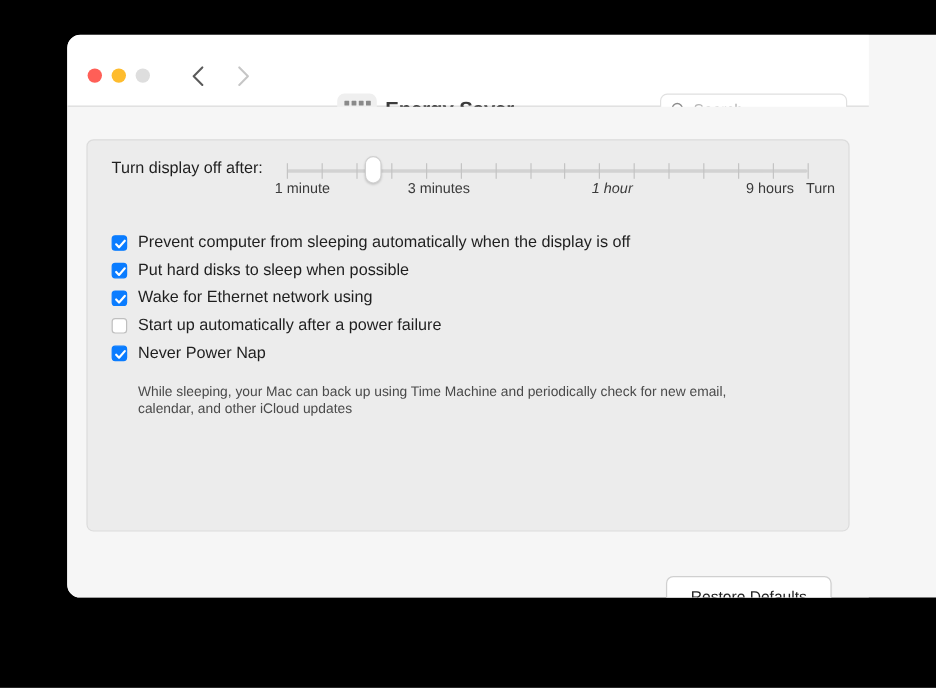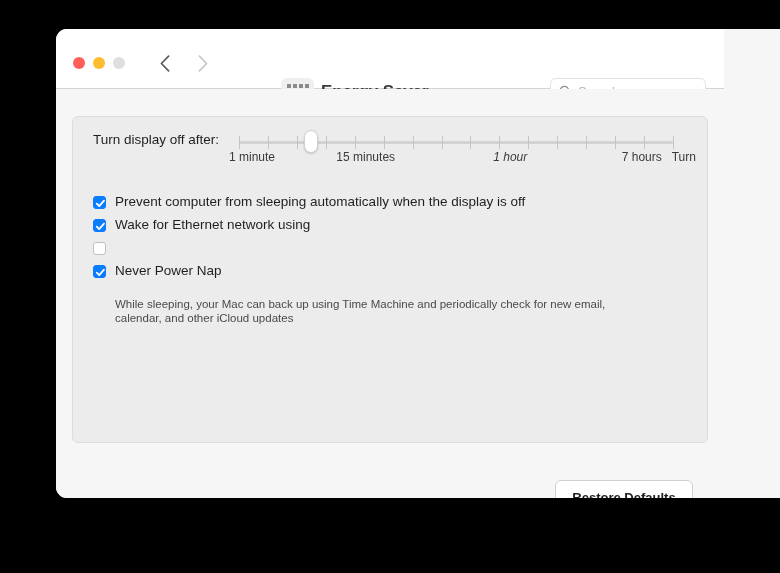--- a/index.html
+++ b/index.html
@@ -283,21 +283,20 @@
   .btn {
     background: #ffffff;
     border: 1px solid #d0d0d0;
     border-radius: 6px;
     font-family: "Liberation Sans", sans-serif;
     font-size: 13px;
     color: #1f1f1f;
     box-shadow: 0 1px 1px rgba(0,0,0,0.06);
     cursor: default;
     padding: 9px;
-    font-weight: bold;
   }
   .restore-btn {
     position: absolute;
     left: 482px;
     top: 363px;
     width: 138px;
     height: 24px;
   }
 </style>
 </head>
@@ -381,45 +380,54 @@
               <i style="left: 376.133px;"></i>
               <i style="left: 405.067px;"></i>
               <i style="left: 434px;"></i>
             </div>
           <div class="knob" id="slider-knob" style="left: 65.3333px;"></div>
         </div>
       </div>
 
       <div class="scale-labels" id="scale-labels">
           <span style="left: 0px;">1 minute</span>
-          <span style="left: 113.708px;">15 minutes</span>
+          <span style="left: 113.708px;">3 minutes</span>
           <span style="left: 258.23px; font-style: italic;">1 hour</span>
-          <span style="left: 389.732px;">7 hours</span>
+          <span style="left: 389.732px;">9 hours</span>
           <span style="left: 431.83px;">Turn</span>
         </div>
 
       <div class="checklist" id="checklist">
           <div class="checkrow">
             <span class="cb on">
               <svg width="11" height="11" viewBox="0 0 11 11">
                 <path d="M1.8 5.6 L4.2 8.1 L9.0 2.6" fill="none" stroke="#ffffff" stroke-width="1.8" stroke-linecap="round" stroke-linejoin="round"></path>
               </svg>
             </span>
             <span class="chk-label">Prevent computer from sleeping automatically when the display is off</span>
           </div>
           <div class="checkrow">
             <span class="cb on">
               <svg width="11" height="11" viewBox="0 0 11 11">
                 <path d="M1.8 5.6 L4.2 8.1 L9.0 2.6" fill="none" stroke="#ffffff" stroke-width="1.8" stroke-linecap="round" stroke-linejoin="round"></path>
               </svg>
             </span>
+            <span class="chk-label">Put hard disks to sleep when possible</span>
+          </div>
+          <div class="checkrow">
+            <span class="cb on">
+              <svg width="11" height="11" viewBox="0 0 11 11">
+                <path d="M1.8 5.6 L4.2 8.1 L9.0 2.6" fill="none" stroke="#ffffff" stroke-width="1.8" stroke-linecap="round" stroke-linejoin="round"></path>
+              </svg>
+            </span>
             <span class="chk-label">Wake for Ethernet network using</span>
           </div>
           <div class="checkrow">
             <span class="cb off"></span>
+            <span class="chk-label">Start up automatically after a power failure</span>
           </div>
           <div class="checkrow">
             <span class="cb on">
               <svg width="11" height="11" viewBox="0 0 11 11">
                 <path d="M1.8 5.6 L4.2 8.1 L9.0 2.6" fill="none" stroke="#ffffff" stroke-width="1.8" stroke-linecap="round" stroke-linejoin="round"></path>
               </svg>
             </span>
             <span class="chk-label">Never Power Nap</span>
           </div>
           <div class="helper">While sleeping, your Mac can back up using Time Machine and periodically check for new email, calendar, and other iCloud updates</div>

